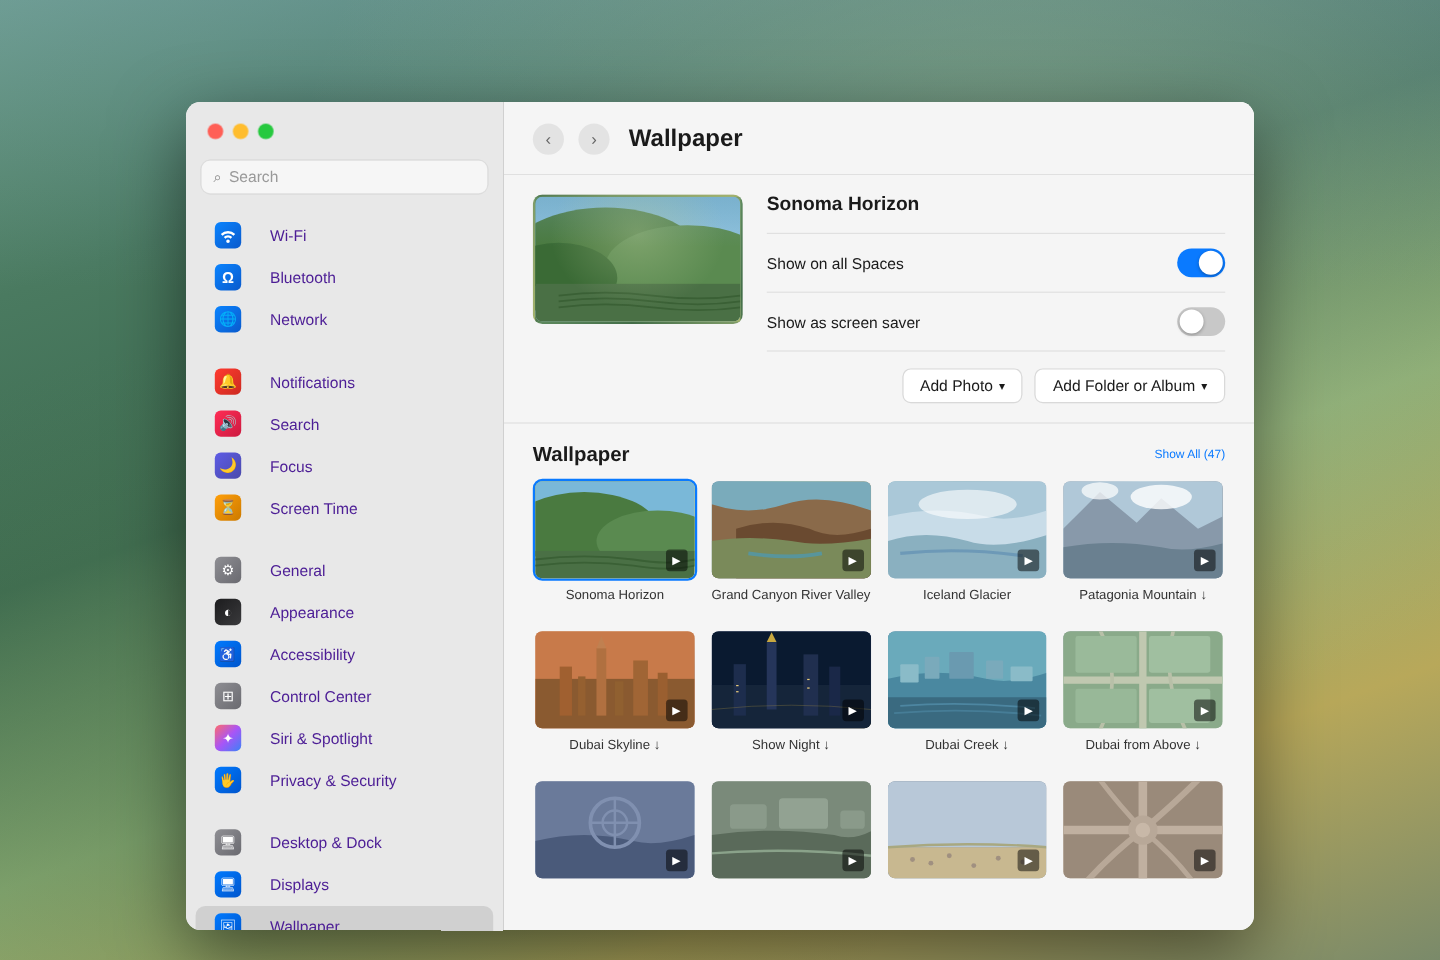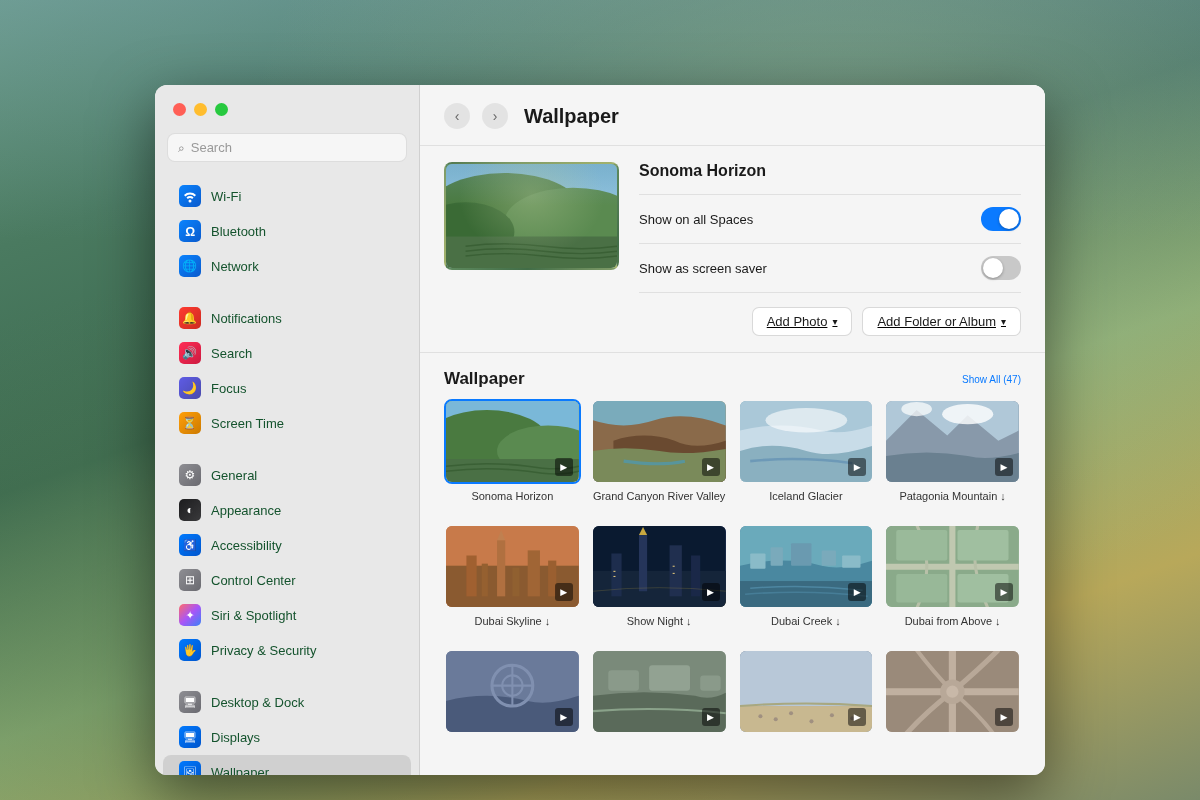--- a/index.html
+++ b/index.html
@@ -99,21 +99,22 @@
       border-radius: 5px;
       display: flex;
       align-items: center;
       justify-content: center;
       font-size: 13px;
       flex-shrink: 0;
     }
 
     .sidebar-label {
       font-size: 13px;
-      color: #14532d;
+      color: #4c1d95;
+      margin-left: 14px;
     }
 
     .sidebar-divider {
       height: 1px;
       background: rgba(0,0,0,0.1);
       margin: 6px 16px;
     }
 
     
     .traffic-lights {
@@ -255,21 +256,20 @@
       transition: left 0.2s;
     }
     .toggle-off::after { left: 2px; }
     .toggle-on::after { left: 18px; }
 
     .buttons-row {
       display: flex;
       justify-content: flex-end;
       gap: 10px;
       padding-top: 14px;
-      text-decoration: underline;
     }
 
     .action-btn {
       padding: 6px 14px;
       border-radius: 7px;
       border: 1px solid rgba(0,0,0,0.15);
       background: white;
       font-size: 13px;
       cursor: pointer;
       display: flex;

